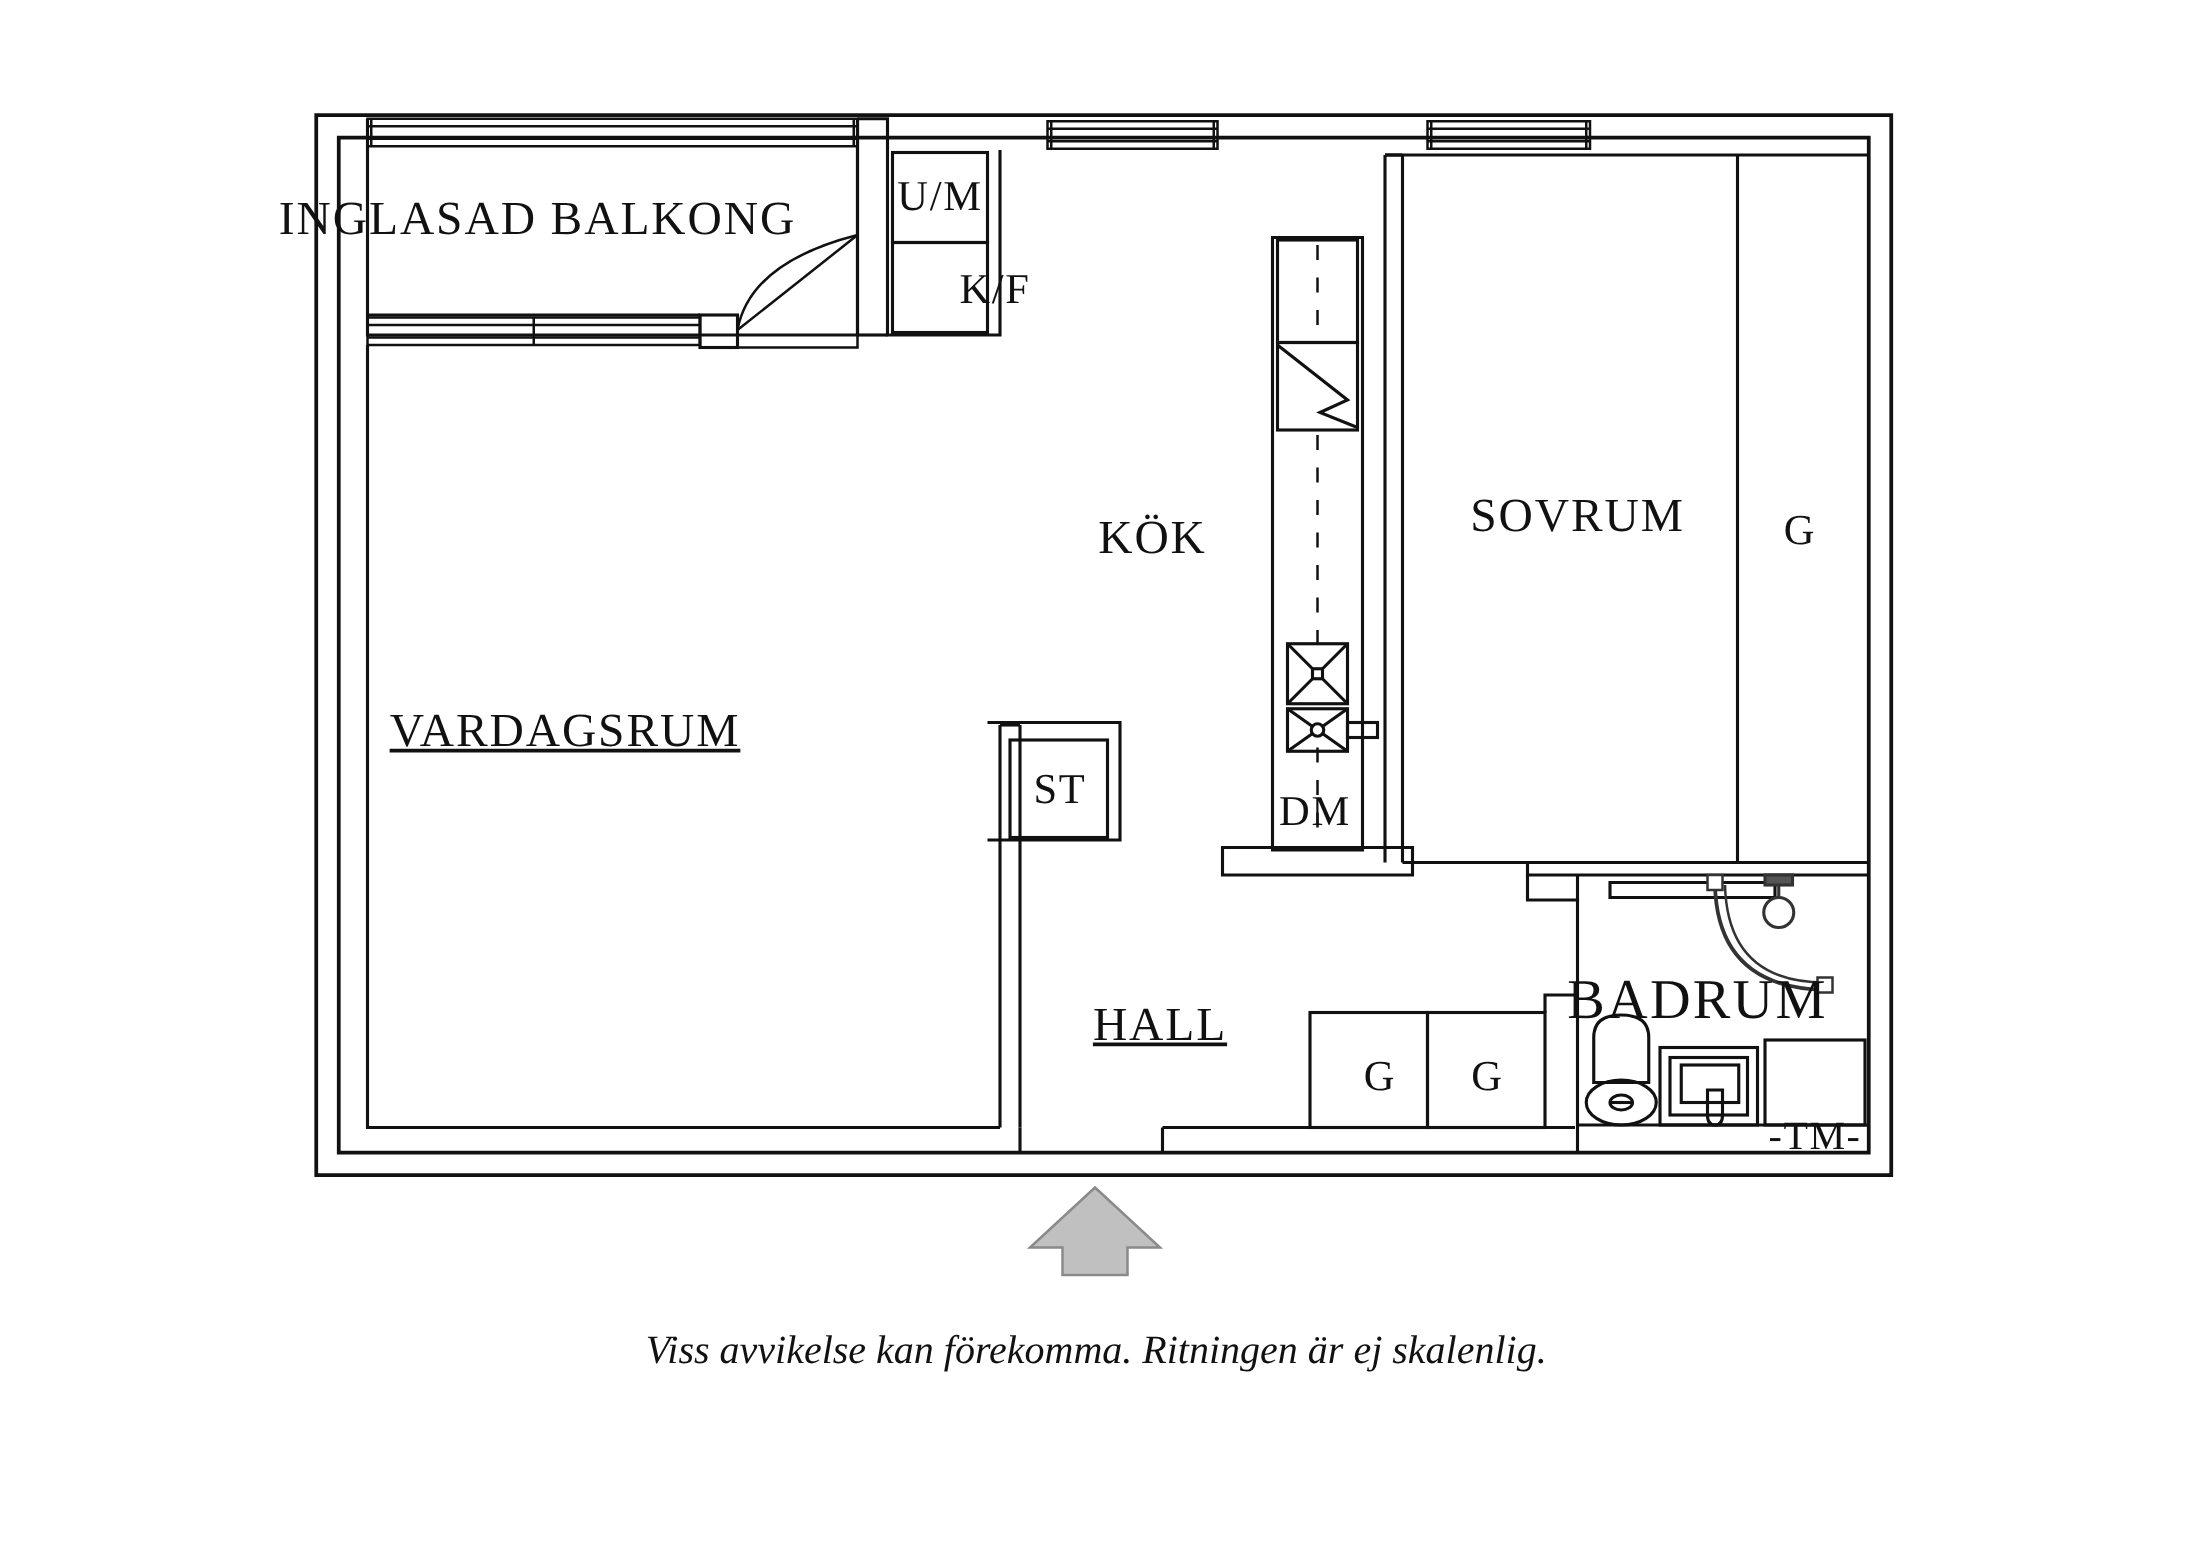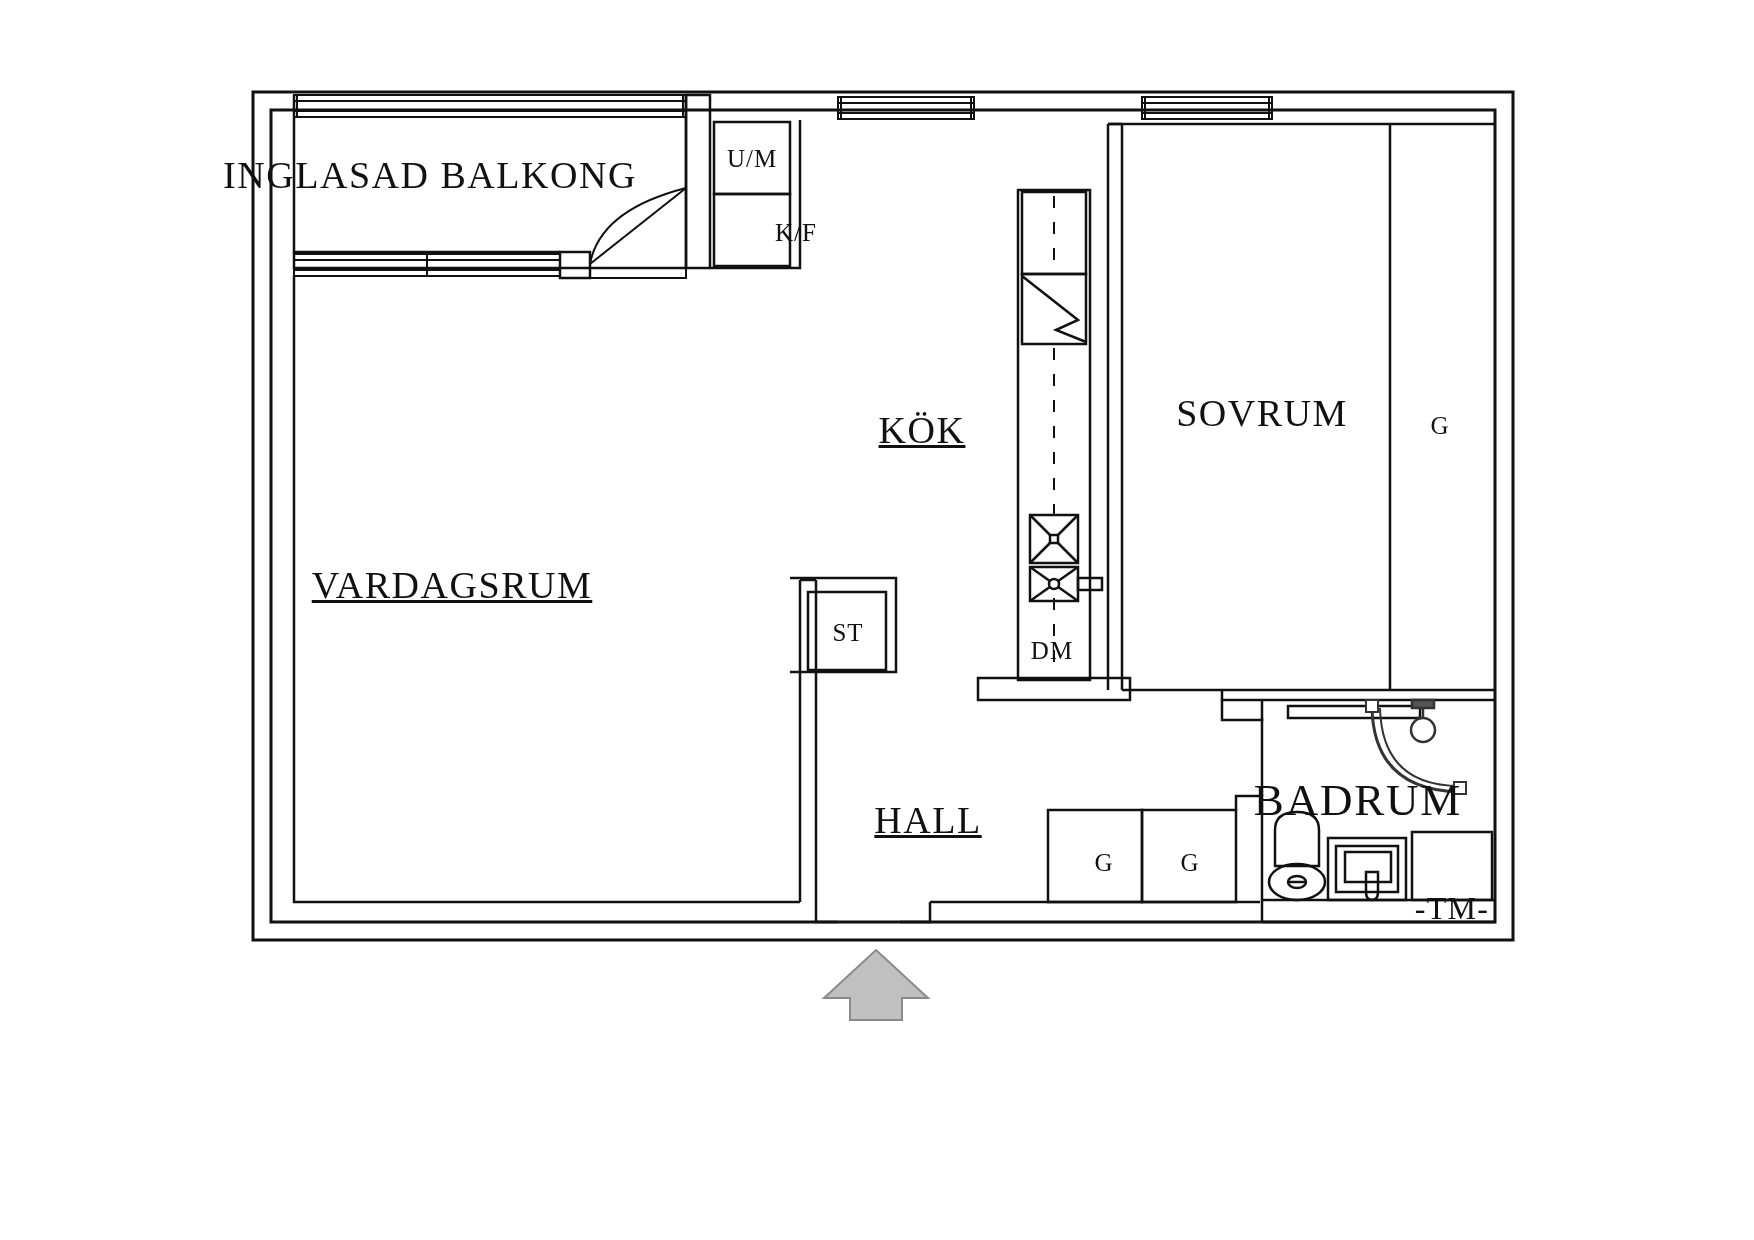--- a/index.html
+++ b/index.html
@@ -32,21 +32,21 @@
     color: #111111;
     white-space: nowrap;
     letter-spacing: 0.04em;
     line-height: 1;
     transform: translate(-50%, -50%);
     text-align: center;
     -webkit-font-smoothing: antialiased;
   }
   .lbl-xl { font-size: 38px; }
   .lbl-lg { font-size: 45px; }
-  .lbl-md { font-size: 25px; }
+  .lbl-md { font-size: 34px; }
   .lbl-sm { font-size: 32px; margin-top: 36px; }
   .disclaimer {
     position: absolute;
     left: 50%;
     top: 1080px;
     transform: translate(-50%, -50%);
     font-family: "Liberation Serif", "DejaVu Serif", serif;
     font-style: italic;
     font-size: 32px;
     color: #111111;
@@ -250,21 +250,21 @@
     <g>
       <polygon points="876,950 928,998 902,998 902,1020 850,1020 850,998 824,998" fill="#c0c0c0" stroke="#8a8a8a" stroke-width="2"></polygon>
     </g>
 
   </svg>
 
   <div class="room-label lbl-xl" style="left:430px; top:175px;">INGLASAD BALKONG</div>
 
   <div class="room-label lbl-xl" style="left:452px; top:585px;text-decoration:underline;">VARDAGSRUM</div>
 
-  <div class="room-label lbl-xl" style="left:922px; top:430px;text-decoration:underline;">KÖK</div>
+  <div class="room-label lbl-xl" style="left:922px; top:430px;">KÖK</div>
 
   <div class="room-label lbl-xl" style="left:1262px; top:413px;">SOVRUM</div>
 
   <div class="room-label lbl-xl" style="left:928px; top:820px;text-decoration:underline;">HALL</div>
 
   <div class="room-label lbl-lg" style="left:1358px; top:800px;">BADRUM</div>
 
   <div class="room-label lbl-md" style="left:752px; top:158px;">U/M</div>
 
   <div class="room-label lbl-md" style="left:796px; top:232px;">K/F</div>
@@ -274,14 +274,15 @@
   <div class="room-label lbl-md" style="left:1052px; top:650px;">DM</div>
 
   <div class="room-label lbl-md" style="left:1440px; top:425px;">G</div>
 
   <div class="room-label lbl-md" style="left:1104px; top:862px;">G</div>
 
   <div class="room-label lbl-md" style="left:1190px; top:862px;">G</div>
 
   <div class="room-label lbl-sm" style="left:1452px; top:872px;">-TM-</div>
 
+  <div class="disclaimer">Viss avvikelse kan förekomma. Ritningen är ej skalenlig.</div>
 
 </div>
 
 </body></html>

